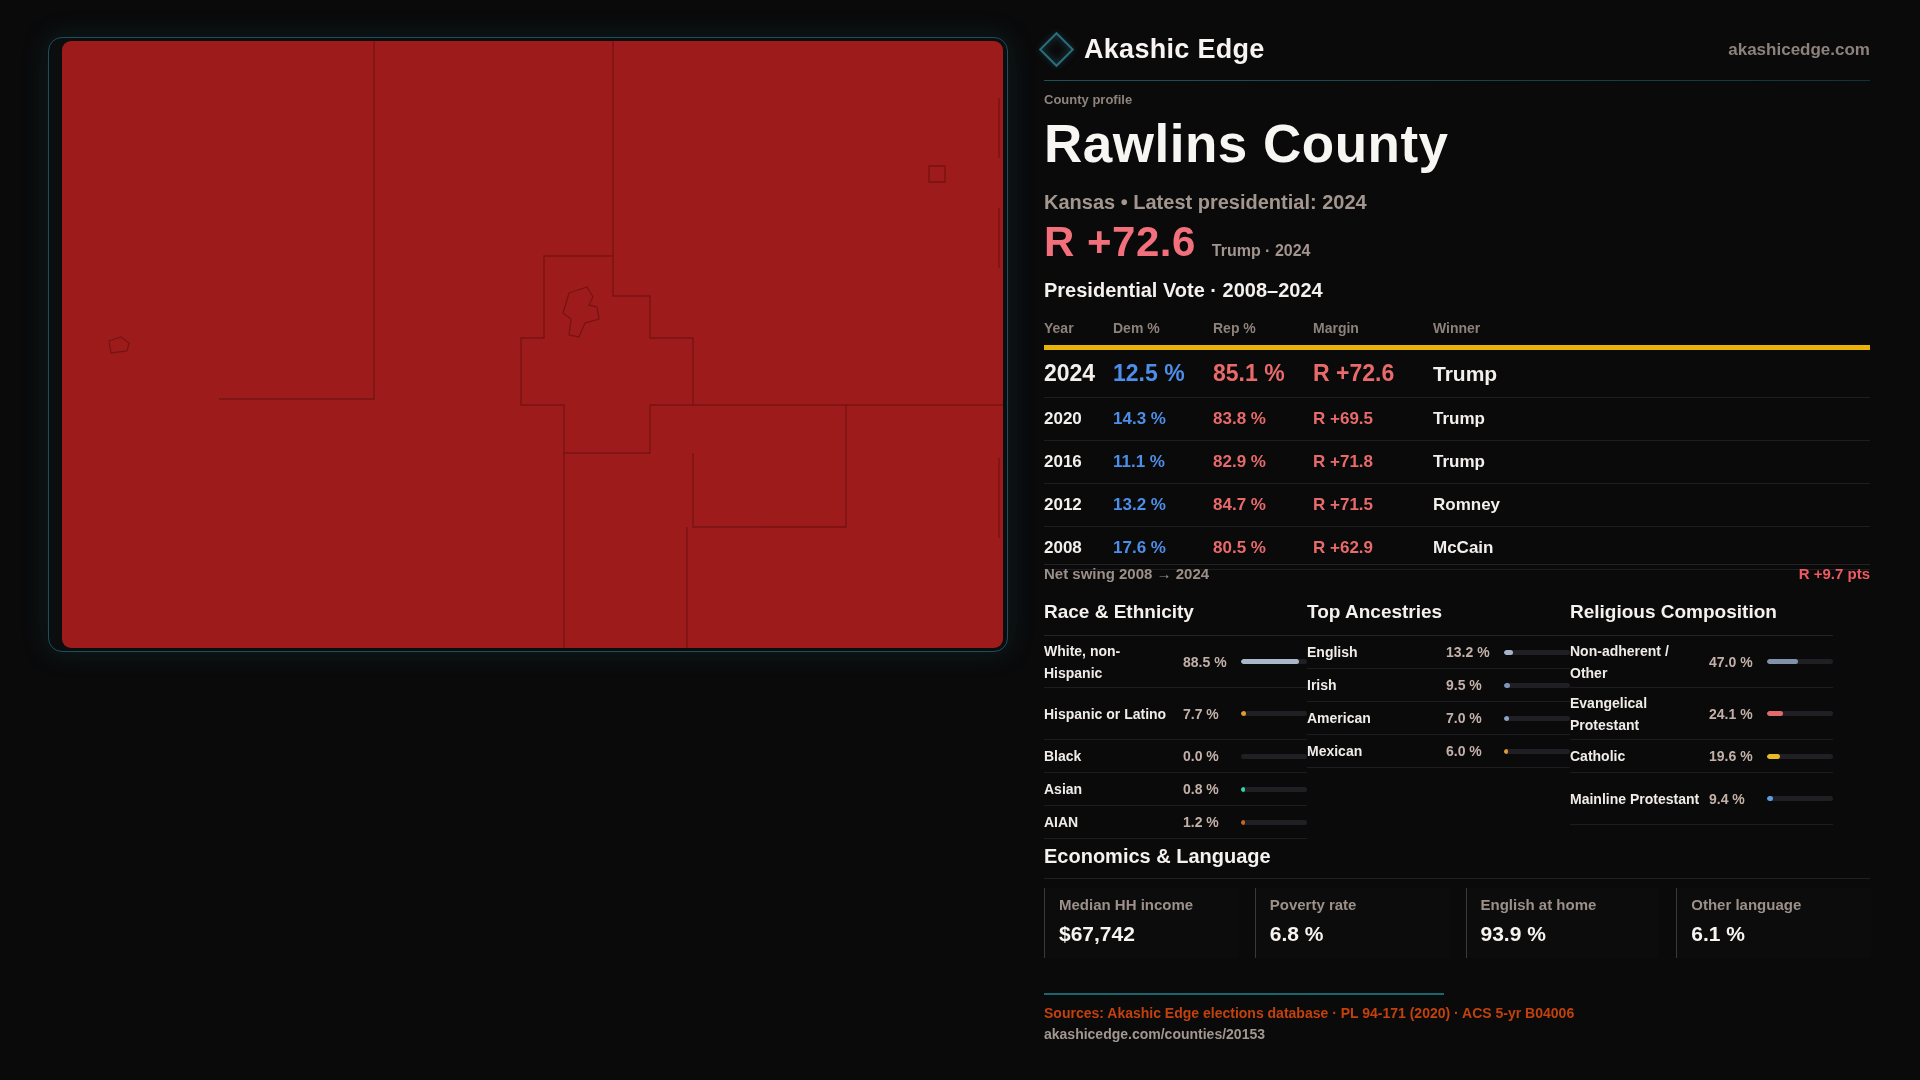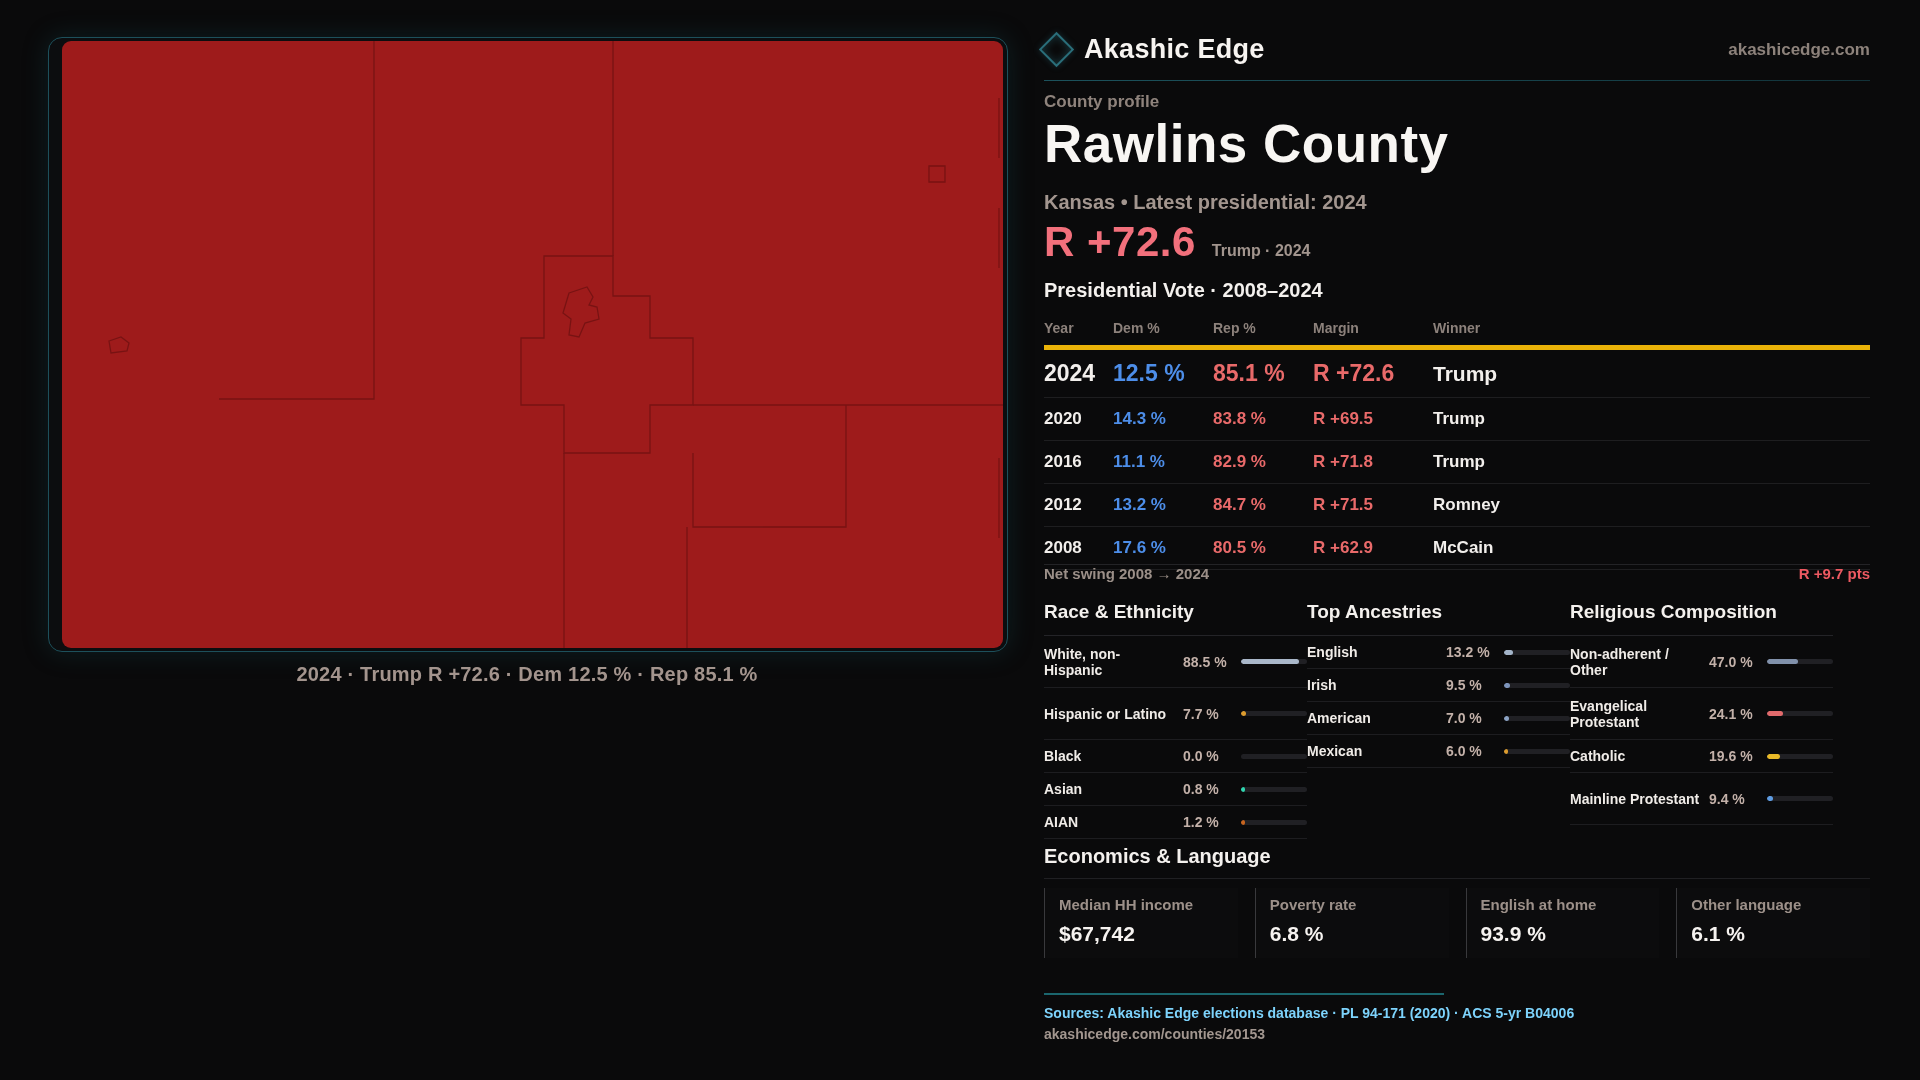--- a/index.html
+++ b/index.html
@@ -13,21 +13,21 @@
                font-size:20px;font-weight:700;color:#a3948d;letter-spacing:.2px;}
   
   .panel{position:absolute;left:1044px;top:0;width:826px;height:1080px;}
   .hdr{position:absolute;top:34px;left:0;width:826px;display:flex;align-items:center;gap:15px;}
   .diamond{width:21px;height:21px;border:2.5px solid #2a6e7a;transform:rotate(45deg);
            box-shadow:0 0 8px rgba(42,110,122,.45) inset,0 0 6px rgba(42,110,122,.35);flex:0 0 auto;}
   .brand-name{font-size:27px;font-weight:700;color:#f7f4f1;letter-spacing:.3px;}
   .site{margin-left:auto;font-size:17px;font-weight:700;color:#8d827b;}
   .hdr-rule{position:absolute;top:80px;left:0;width:826px;height:1px;
             background:linear-gradient(90deg,#1c525c,#153f47 70%,#123239);}
-  .kicker{position:absolute;top:92px;left:0;font-size:17px;font-weight:700;color:#8f837c;}
+  .kicker{position:absolute;top:92px;left:0;font-size:13px;font-weight:700;color:#8f837c;}
   .title{position:absolute;top:113px;left:0;font-size:53px;font-weight:700;color:#f8f6f3;letter-spacing:.5px;}
   .subtitle{position:absolute;top:191px;left:0;font-size:20px;font-weight:700;color:#a3968f;}
   .headline{position:absolute;top:218px;left:0;display:flex;align-items:baseline;gap:16px;}
   .headline-value{font-size:42px;font-weight:700;color:#f2707c;letter-spacing:.5px;}
   .headline-note{font-size:16px;font-weight:600;color:#a2958e;}
   .vote{position:absolute;top:279px;left:0;width:826px;}
   .vote-title{font-size:20px;font-weight:700;color:#f4f1ee;}
   .vt-grid{display:grid;grid-template-columns:69px 100px 100px 120px 1fr;align-items:center;}
   .vt-head{margin-top:18px;padding-bottom:9px;border-bottom:5px solid #eab308;}
   .vt-head span{font-size:14px;font-weight:600;color:#8c817b;}
@@ -46,35 +46,35 @@
             display:flex;}
   .netswing-label{font-size:15px;font-weight:600;color:#9b8f88;}
   .netswing-value{margin-left:auto;font-size:15px;font-weight:700;color:#ee5a62;}
   
   .cols{position:absolute;top:601px;left:0;width:826px;display:flex;}
   .col{width:263px;flex:0 0 auto;}
   .col-title{font-size:19px;font-weight:700;color:#f4f1ee;padding-bottom:12px;border-bottom:1px solid #242428;}
   .stat-row{display:flex;align-items:center;border-bottom:1px solid #1d1d20;}
   .stat-row.h2{height:51px;}
   .stat-row.h1{height:32px;}
-  .stat-label{flex:1 1 auto;font-size:14px;font-weight:700;color:#f0ece8;line-height:16px;padding-right:6px;}
+  .stat-label{flex:1 1 auto;font-size:14px;font-weight:700;color:#f0ece8;line-height:22px;padding-right:6px;}
   .stat-value{flex:0 0 58px;font-size:14px;font-weight:600;color:#c3b1a9;}
   .bar-track{flex:0 0 66px;height:5px;border-radius:3px;background:#202024;position:relative;overflow:hidden;}
   .bar-fill{position:absolute;left:0;top:0;height:5px;border-radius:3px;width:0;}
   
   .econ-title{position:absolute;top:845px;left:0;font-size:20px;font-weight:700;color:#f4f1ee;}
   .econ-rule{position:absolute;top:878px;left:0;width:826px;height:1px;background:#202023;}
   .econ-cards{position:absolute;top:888px;left:0;width:826px;display:flex;gap:17px;}
   .econ-card{flex:1 1 0;border-left:1px solid #39393c;background:rgba(255,255,255,.012);
              padding:8px 0 12px 14px;}
   .econ-label{font-size:15px;font-weight:600;color:#9c9089;}
   .econ-value{margin-top:9px;font-size:21px;font-weight:700;color:#f6f3f0;}
   
   .foot-rule{position:absolute;top:993px;left:0;width:400px;height:2px;background:#1b666e;}
-  .foot-sources{position:absolute;top:1005px;left:0;font-size:14px;font-weight:600;color:#7dd3fc;}
+  .foot-sources{position:absolute;top:1005px;left:0;font-size:14px;font-weight:600;color:#c2410c;}
   .foot-link{position:absolute;top:1026px;left:0;font-size:14px;font-weight:700;color:#a2968f;}
 </style>
 </head>
 <body>
 
 <div class="stage">
 
   <div class="map-card">
     <svg viewBox="0 0 958 613" aria-hidden="true">
       <rect x="13" y="3" width="941" height="607" rx="9" fill="#9e1b1b"></rect>
@@ -87,21 +87,20 @@
         <path d="M515,415 V610"></path>
         <path d="M644,367 H954"></path>
         <path d="M797,367 V489 H644 V415"></path>
         <path d="M638,489 V610"></path>
         <path d="M880,128 h16 v16 h-16 Z"></path>
         <path d="M60,303 l12,-4 8,6 -2,8 -16,2 Z"></path>
         <path d="M950,60 V120 M950,170 V230 M950,420 V500"></path>
       </g>
     </svg>
   </div>
-  <div class="map-caption">2024 · Trump R +72.6 · Dem 12.5 % · Rep 85.1 %</div>
 
   <div class="panel">
 
     <div class="hdr">
       <span class="diamond"></span>
       <span class="brand-name">Akashic Edge</span>
       <span class="site">akashicedge.com</span>
     </div>
     <div class="hdr-rule"></div>
 

